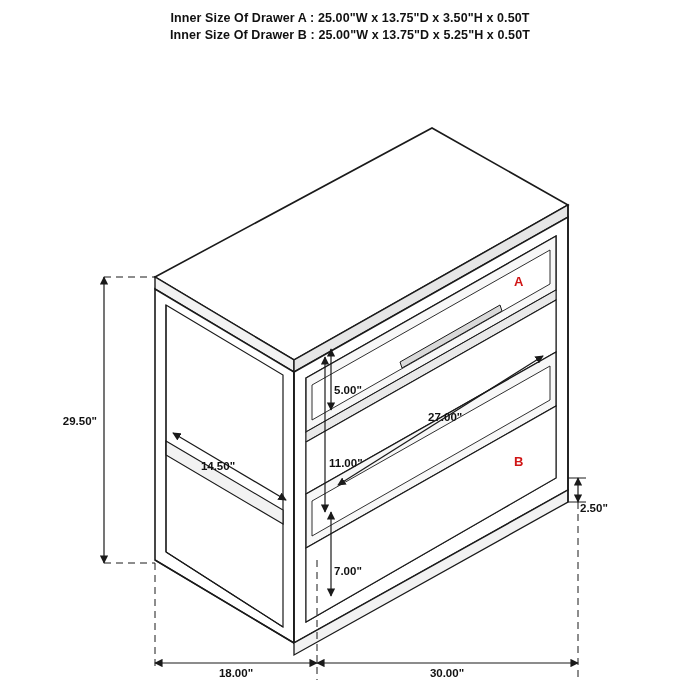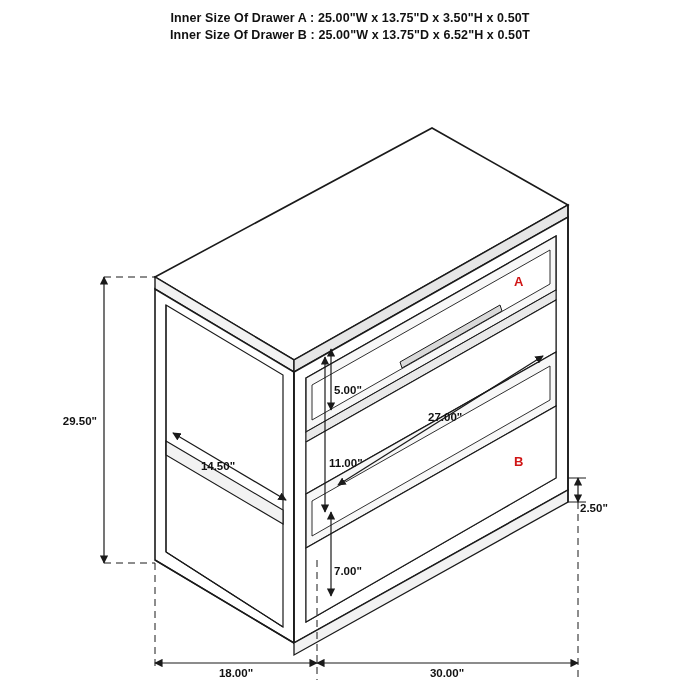--- a/index.html
+++ b/index.html
@@ -50,21 +50,21 @@
     fill: #d01515;
   }
 </style>
 </head>
 <body>
 
 <div id="stage">
 
   <div class="header">
     <div>Inner Size Of Drawer A : 25.00"W x 13.75"D x 3.50"H x 0.50T</div>
-    <div>Inner Size Of Drawer B : 25.00"W x 13.75"D x 6.52"H x 0.50T</div>
+    <div>Inner Size Of Drawer B : 25.00"W x 13.75"D x 5.25"H x 0.50T</div>
   </div>
 
   <svg id="diagram" width="700" height="700" viewBox="0 0 700 700">
 
     <defs>
       <marker id="arrEnd" viewBox="0 0 10 10" refX="9" refY="5" markerWidth="7" markerHeight="7" orient="auto-start-reverse">
         <path d="M0,0 L10,5 L0,10 z" fill="#1a1a1a"></path>
       </marker>
     </defs>
 

